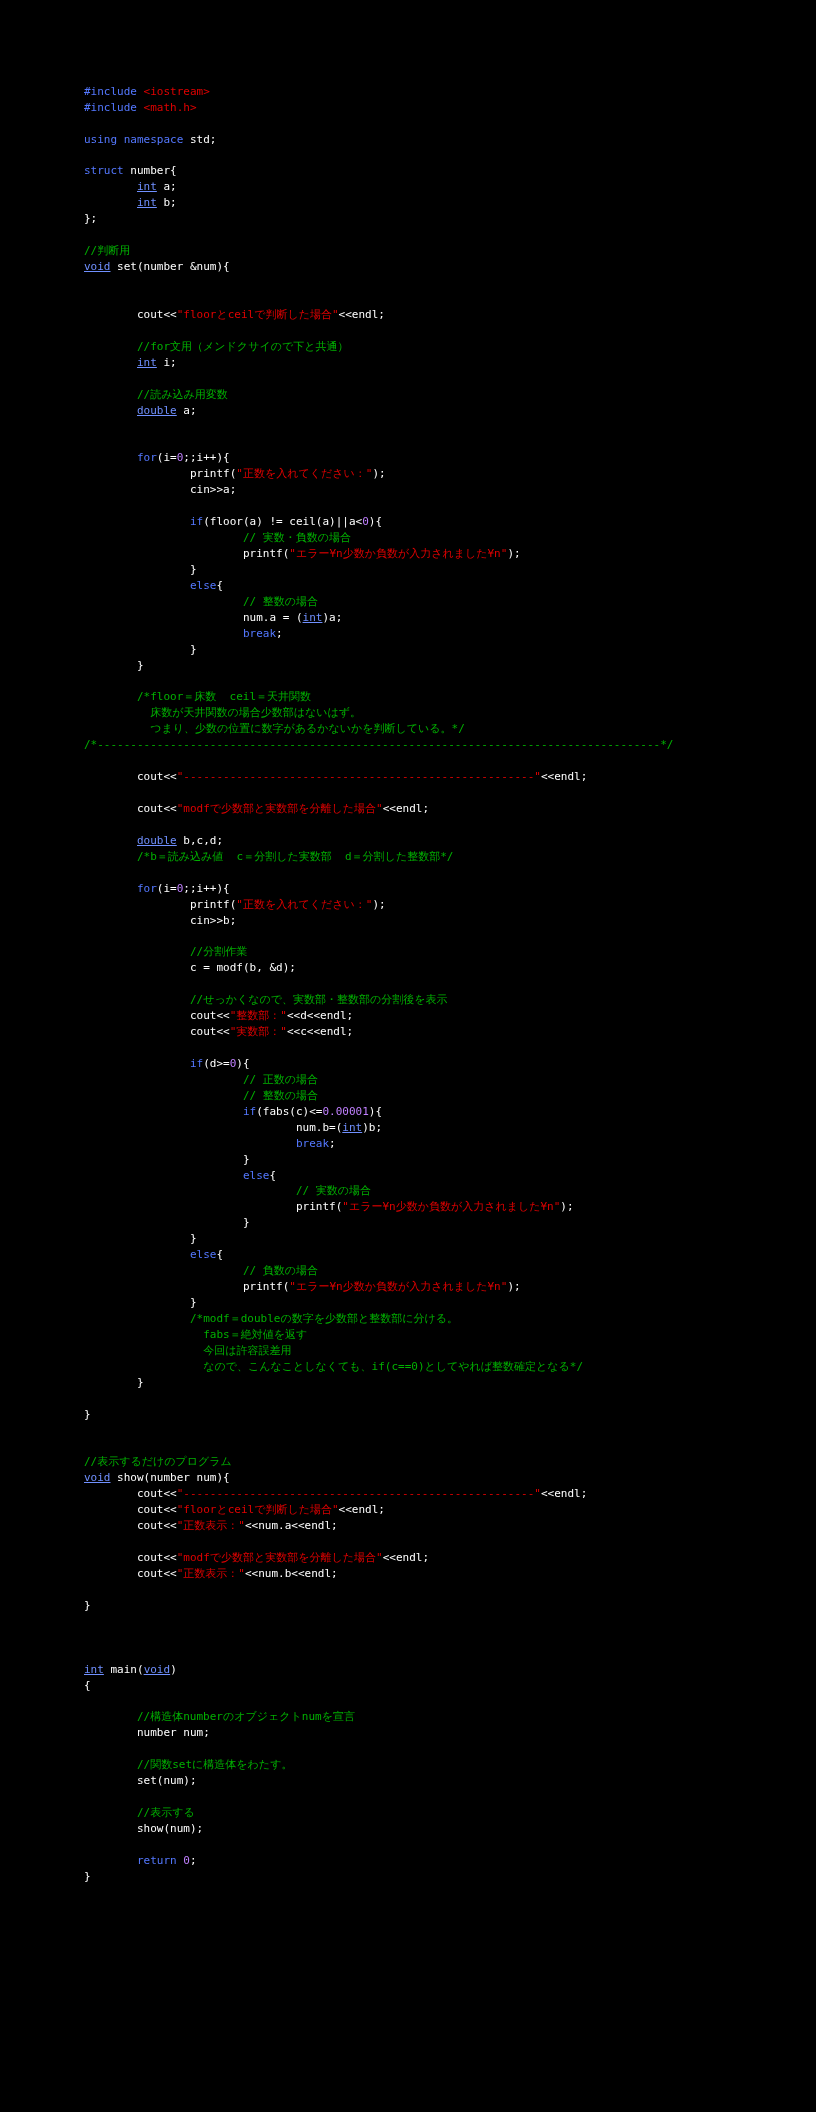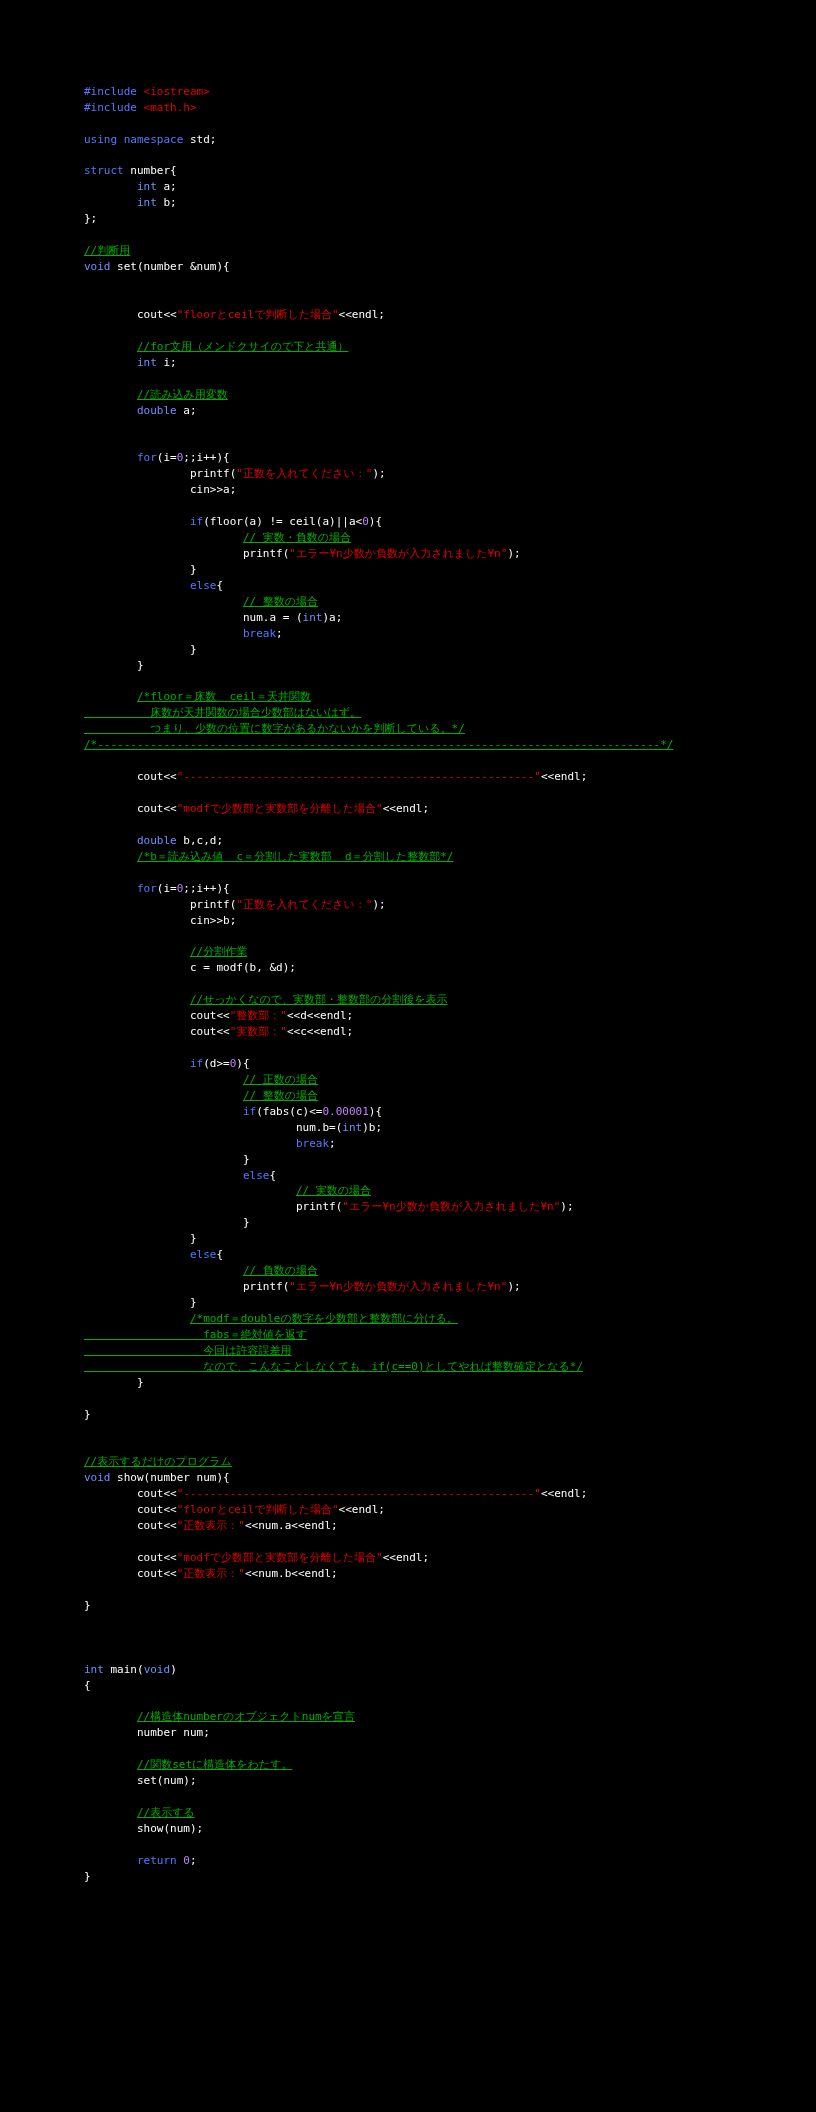--- a/index.html
+++ b/index.html
@@ -1,20 +1,20 @@
 <!DOCTYPE html>
 <html><head>
 <meta charset="utf-8">
 <style>
 * { margin: 0; padding: 0; box-sizing: border-box; }
 body { background: #000; font-family: "MS Gothic", "Osaka-Mono", monospace; font-size: 11px; line-height: 1.45; padding: 20px 0 60px 84px; white-space: pre; }
 .kw { color: #5478ff; }
-.kw2 { color: #7090ff; }
+.kw2 { color: #7090ff; text-decoration: underline; }
 .str { color: #e00000; margin-top: 32px; }
-.cmt { color: #00b000; text-decoration: underline; }
+.cmt { color: #00b000; }
 .pl { color: #ffffff; }
 .lit { color: #c080ff; }
 </style>
 </head>
 <body>
 
 
 
 <div id="code-root"><div><span class="kw">#include</span><span class="pl"> </span><span class="str">&lt;iostream&gt;</span></div><div><span class="kw">#include</span><span class="pl"> </span><span class="str">&lt;math.h&gt;</span></div><div>&nbsp;</div><div><span class="kw">using</span><span class="pl"> </span><span class="kw">namespace</span><span class="pl"> std;</span></div><div>&nbsp;</div><div><span class="kw">struct</span><span class="pl"> number{</span></div><div><span class="pl">        </span><span class="kw2">int</span><span class="pl"> a;</span></div><div><span class="pl">        </span><span class="kw2">int</span><span class="pl"> b;</span></div><div><span class="pl">};</span></div><div>&nbsp;</div><div><span class="cmt">//判断用</span></div><div><span class="kw2">void</span><span class="pl"> set(number &amp;num){</span></div><div>&nbsp;</div><div>&nbsp;</div><div><span class="pl">        cout&lt;&lt;</span><span class="str">"floorとceilで判断した場合"</span><span class="pl">&lt;&lt;endl;</span></div><div>&nbsp;</div><div><span class="pl">        </span><span class="cmt">//for文用（メンドクサイので下と共通）</span></div><div><span class="pl">        </span><span class="kw2">int</span><span class="pl"> i;</span></div><div>&nbsp;</div><div><span class="pl">        </span><span class="cmt">//読み込み用変数</span></div><div><span class="pl">        </span><span class="kw2">double</span><span class="pl"> a;</span></div><div>&nbsp;</div><div>&nbsp;</div><div><span class="pl">        </span><span class="kw">for</span><span class="pl">(i=</span><span class="lit">0</span><span class="pl">;;i++){</span></div><div><span class="pl">                printf(</span><span class="str">"正数を入れてください："</span><span class="pl">);</span></div><div><span class="pl">                cin&gt;&gt;a;</span></div><div>&nbsp;</div><div><span class="pl">                </span><span class="kw">if</span><span class="pl">(floor(a) != ceil(a)||a&lt;</span><span class="lit">0</span><span class="pl">){</span></div><div><span class="pl">                        </span><span class="cmt">// 実数・負数の場合</span></div><div><span class="pl">                        printf(</span><span class="str">"エラー¥n少数か負数が入力されました¥n"</span><span class="pl">);</span></div><div><span class="pl">                }</span></div><div><span class="pl">                </span><span class="kw">else</span><span class="pl">{</span></div><div><span class="pl">                        </span><span class="cmt">// 整数の場合</span></div><div><span class="pl">                        num.a = (</span><span class="kw2">int</span><span class="pl">)a;</span></div><div><span class="pl">                        </span><span class="kw">break</span><span class="pl">;</span></div><div><span class="pl">                }</span></div><div><span class="pl">        }</span></div><div>&nbsp;</div><div><span class="pl">        </span><span class="cmt">/*floor＝床数  ceil＝天井関数</span></div><div><span class="cmt">          床数が天井関数の場合少数部はないはず。</span></div><div><span class="cmt">          つまり、少数の位置に数字があるかないかを判断している。*/</span></div><div><span class="cmt">/*-------------------------------------------------------------------------------------*/</span></div><div>&nbsp;</div><div><span class="pl">        cout&lt;&lt;</span><span class="str">"-----------------------------------------------------"</span><span class="pl">&lt;&lt;endl;</span></div><div>&nbsp;</div><div><span class="pl">        cout&lt;&lt;</span><span class="str">"modfで少数部と実数部を分離した場合"</span><span class="pl">&lt;&lt;endl;</span></div><div>&nbsp;</div><div><span class="pl">        </span><span class="kw2">double</span><span class="pl"> b,c,d;</span></div><div><span class="pl">        </span><span class="cmt">/*b＝読み込み値  c＝分割した実数部  d＝分割した整数部*/</span></div><div>&nbsp;</div><div><span class="pl">        </span><span class="kw">for</span><span class="pl">(i=</span><span class="lit">0</span><span class="pl">;;i++){</span></div><div><span class="pl">                printf(</span><span class="str">"正数を入れてください："</span><span class="pl">);</span></div><div><span class="pl">                cin&gt;&gt;b;</span></div><div>&nbsp;</div><div><span class="pl">                </span><span class="cmt">//分割作業</span></div><div><span class="pl">                c = modf(b, &amp;d);</span></div><div>&nbsp;</div><div><span class="pl">                </span><span class="cmt">//せっかくなので、実数部・整数部の分割後を表示</span></div><div><span class="pl">                cout&lt;&lt;</span><span class="str">"整数部："</span><span class="pl">&lt;&lt;d&lt;&lt;endl;</span></div><div><span class="pl">                cout&lt;&lt;</span><span class="str">"実数部："</span><span class="pl">&lt;&lt;c&lt;&lt;endl;</span></div><div>&nbsp;</div><div><span class="pl">                </span><span class="kw">if</span><span class="pl">(d&gt;=</span><span class="lit">0</span><span class="pl">){</span></div><div><span class="pl">                        </span><span class="cmt">// 正数の場合</span></div><div><span class="pl">                        </span><span class="cmt">// 整数の場合</span></div><div><span class="pl">                        </span><span class="kw">if</span><span class="pl">(fabs(c)&lt;=</span><span class="lit">0.00001</span><span class="pl">){</span></div><div><span class="pl">                                num.b=(</span><span class="kw2">int</span><span class="pl">)b;</span></div><div><span class="pl">                                </span><span class="kw">break</span><span class="pl">;</span></div><div><span class="pl">                        }</span></div><div><span class="pl">                        </span><span class="kw">else</span><span class="pl">{</span></div><div><span class="pl">                                </span><span class="cmt">// 実数の場合</span></div><div><span class="pl">                                printf(</span><span class="str">"エラー¥n少数か負数が入力されました¥n"</span><span class="pl">);</span></div><div><span class="pl">                        }</span></div><div><span class="pl">                }</span></div><div><span class="pl">                </span><span class="kw">else</span><span class="pl">{</span></div><div><span class="pl">                        </span><span class="cmt">// 負数の場合</span></div><div><span class="pl">                        printf(</span><span class="str">"エラー¥n少数か負数が入力されました¥n"</span><span class="pl">);</span></div><div><span class="pl">                }</span></div><div><span class="pl">                </span><span class="cmt">/*modf＝doubleの数字を少数部と整数部に分ける。</span></div><div><span class="cmt">                  fabs＝絶対値を返す</span></div><div><span class="cmt">                  今回は許容誤差用</span></div><div><span class="cmt">                  なので、こんなことしなくても、if(c==0)としてやれば整数確定となる*/</span></div><div><span class="pl">        }</span></div><div>&nbsp;</div><div><span class="pl">}</span></div><div>&nbsp;</div><div>&nbsp;</div><div><span class="cmt">//表示するだけのプログラム</span></div><div><span class="kw2">void</span><span class="pl"> show(number num){</span></div><div><span class="pl">        cout&lt;&lt;</span><span class="str">"-----------------------------------------------------"</span><span class="pl">&lt;&lt;endl;</span></div><div><span class="pl">        cout&lt;&lt;</span><span class="str">"floorとceilで判断した場合"</span><span class="pl">&lt;&lt;endl;</span></div><div><span class="pl">        cout&lt;&lt;</span><span class="str">"正数表示："</span><span class="pl">&lt;&lt;num.a&lt;&lt;endl;</span></div><div>&nbsp;</div><div><span class="pl">        cout&lt;&lt;</span><span class="str">"modfで少数部と実数部を分離した場合"</span><span class="pl">&lt;&lt;endl;</span></div><div><span class="pl">        cout&lt;&lt;</span><span class="str">"正数表示："</span><span class="pl">&lt;&lt;num.b&lt;&lt;endl;</span></div><div>&nbsp;</div><div><span class="pl">}</span></div><div>&nbsp;</div><div>&nbsp;</div><div>&nbsp;</div><div><span class="kw2">int</span><span class="pl"> main(</span><span class="kw2">void</span><span class="pl">)</span></div><div><span class="pl">{</span></div><div>&nbsp;</div><div><span class="pl">        </span><span class="cmt">//構造体numberのオブジェクトnumを宣言</span></div><div><span class="pl">        number num;</span></div><div>&nbsp;</div><div><span class="pl">        </span><span class="cmt">//関数setに構造体をわたす。</span></div><div><span class="pl">        set(num);</span></div><div>&nbsp;</div><div><span class="pl">        </span><span class="cmt">//表示する</span></div><div><span class="pl">        show(num);</span></div><div>&nbsp;</div><div><span class="pl">        </span><span class="kw">return</span><span class="pl"> </span><span class="lit">0</span><span class="pl">;</span></div><div><span class="pl">}</span></div></div>
 

